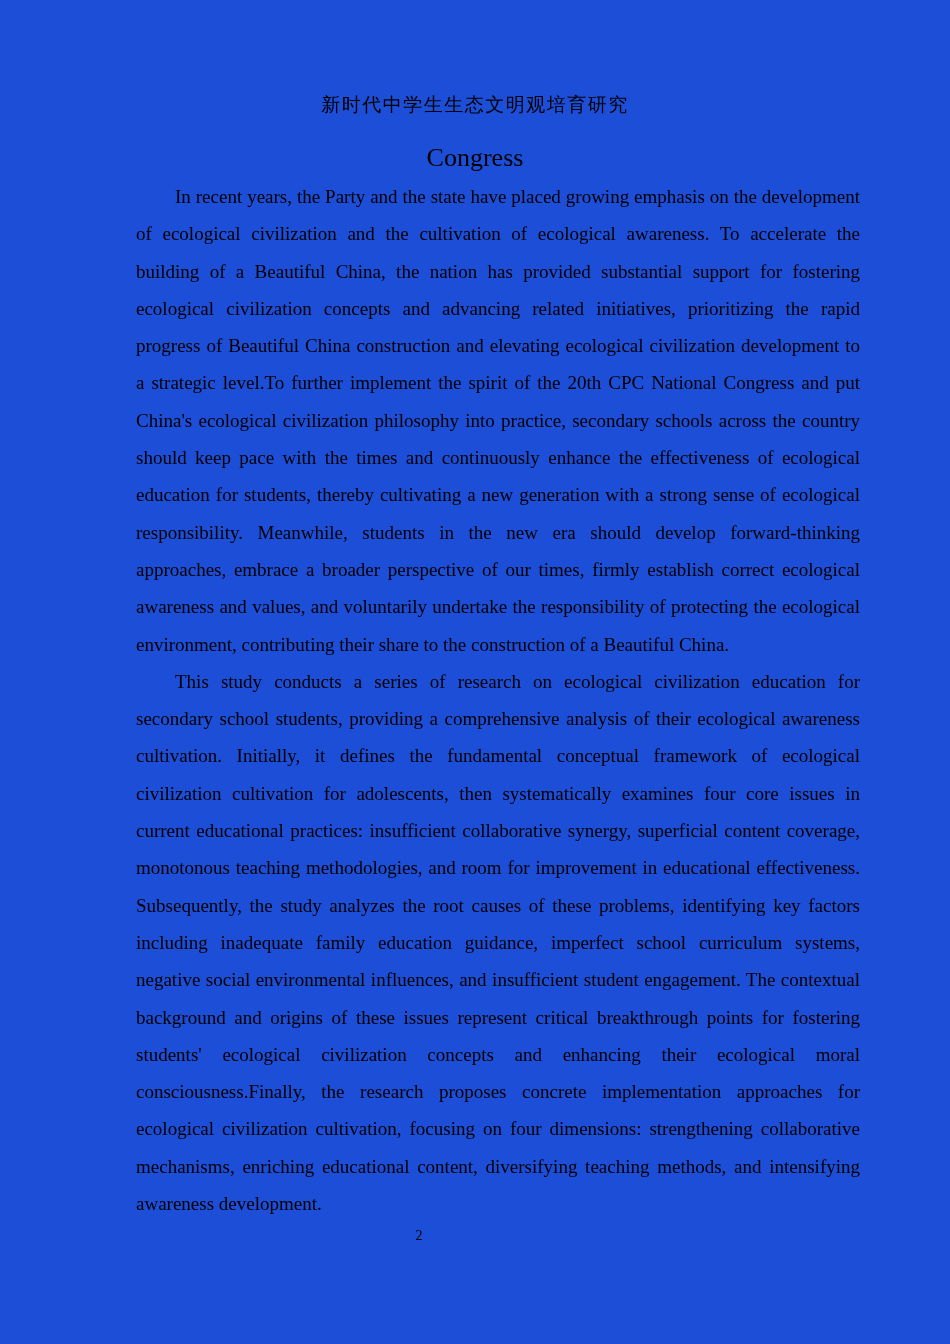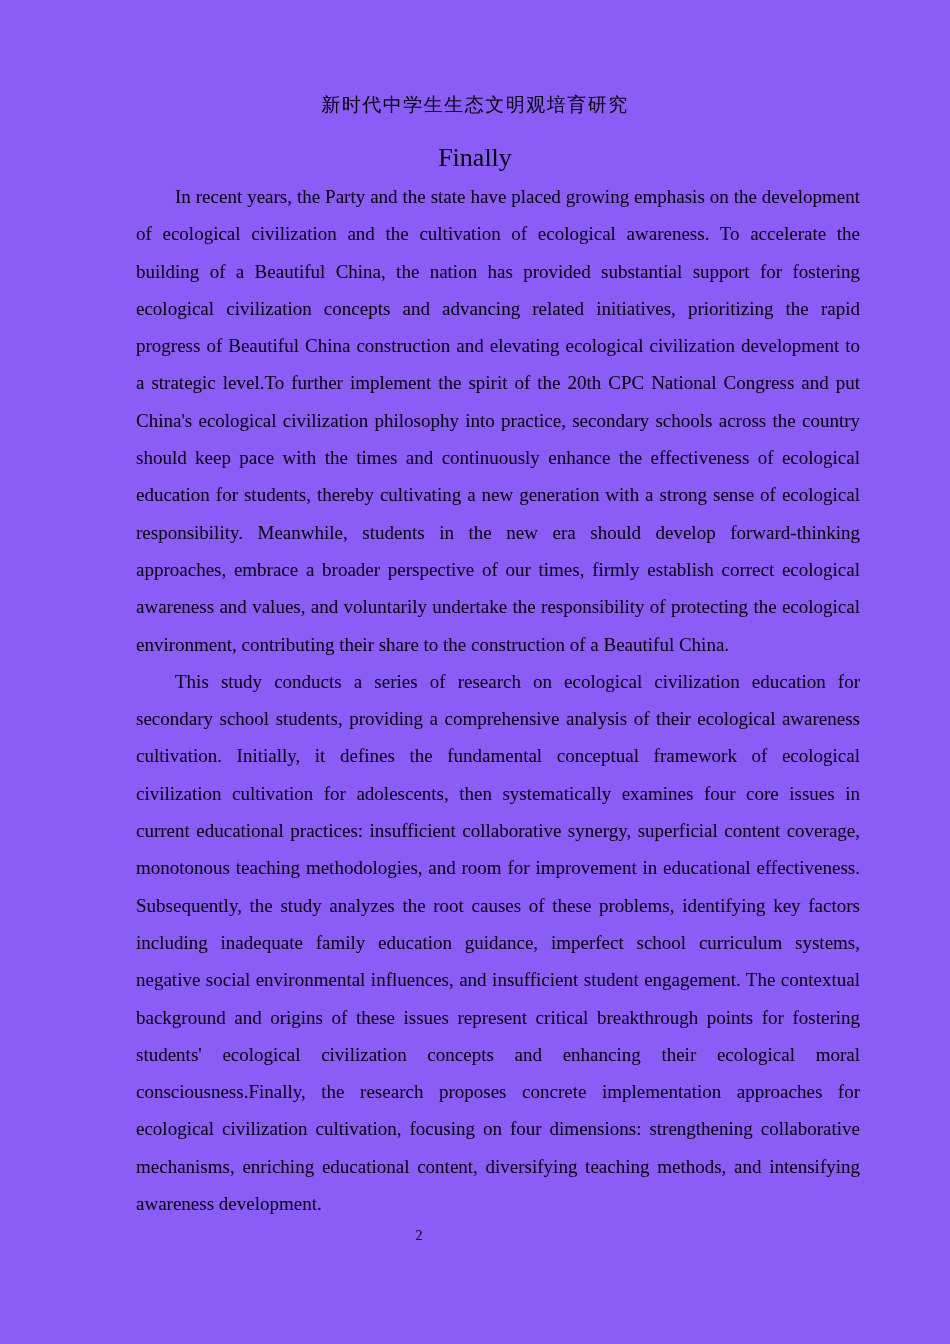--- a/index.html
+++ b/index.html
@@ -11,21 +11,21 @@
     height: 1344px;
     background: #ffffff;
     color: #000000;
     font-family: "Liberation Serif", "DejaVu Serif", serif;
     position: relative;
     overflow: hidden;
   }
   .page {
     position: absolute;
     inset: 0;
-    background: #8b5cf6;
+    background: #1d4ed8;
   }
   .chinese-title {
     position: absolute;
     top: 92px;
     left: 0;
     width: 100%;
     text-align: center;
     font-size: 19px;
     letter-spacing: 1.5px;
     font-weight: normal;
@@ -63,21 +63,21 @@
     font-size: 14px;
   }
 </style>
 </head>
 <body>
 
 <div class="page">
 
   <div class="chinese-title">新时代中学生生态文明观培育研究</div>
 
-  <h1 class="abstract-heading">Finally</h1>
+  <h1 class="abstract-heading">Congress</h1>
 
   <div class="body-text">
     <p>In recent years, the Party and the state have placed growing emphasis on the development of ecological civilization and the cultivation of ecological awareness. To accelerate the building of a Beautiful China, the nation has provided substantial support for fostering ecological civilization concepts and advancing related initiatives, prioritizing the rapid progress of Beautiful China construction and elevating ecological civilization development to a strategic level.To further implement the spirit of the 20th CPC National Congress and put China's ecological civilization philosophy into practice, secondary schools across the country should keep pace with the times and continuously enhance the effectiveness of ecological education for students, thereby cultivating a new generation with a strong sense of ecological responsibility. Meanwhile, students in the new era should develop forward-thinking approaches, embrace a broader perspective of our times, firmly establish correct ecological awareness and values, and voluntarily undertake the responsibility of protecting the ecological environment, contributing their share to the construction of a Beautiful China.</p>
     <p>This study conducts a series of research on ecological civilization education for secondary school students, providing a comprehensive analysis of their ecological awareness cultivation. Initially, it defines the fundamental conceptual framework of ecological civilization cultivation for adolescents, then systematically examines four core issues in current educational practices: insufficient collaborative synergy, superficial content coverage, monotonous teaching methodologies, and room for improvement in educational effectiveness. Subsequently, the study analyzes the root causes of these problems, identifying key factors including inadequate family education guidance, imperfect school curriculum systems, negative social environmental influences, and insufficient student engagement. The contextual background and origins of these issues represent critical breakthrough points for fostering students' ecological civilization concepts and enhancing their ecological moral consciousness.Finally, the research proposes concrete implementation approaches for ecological civilization cultivation, focusing on four dimensions: strengthening collaborative mechanisms, enriching educational content, diversifying teaching methods, and intensifying awareness development.</p>
   </div>
 
   <div class="page-number">2</div>
 
 </div>
 

